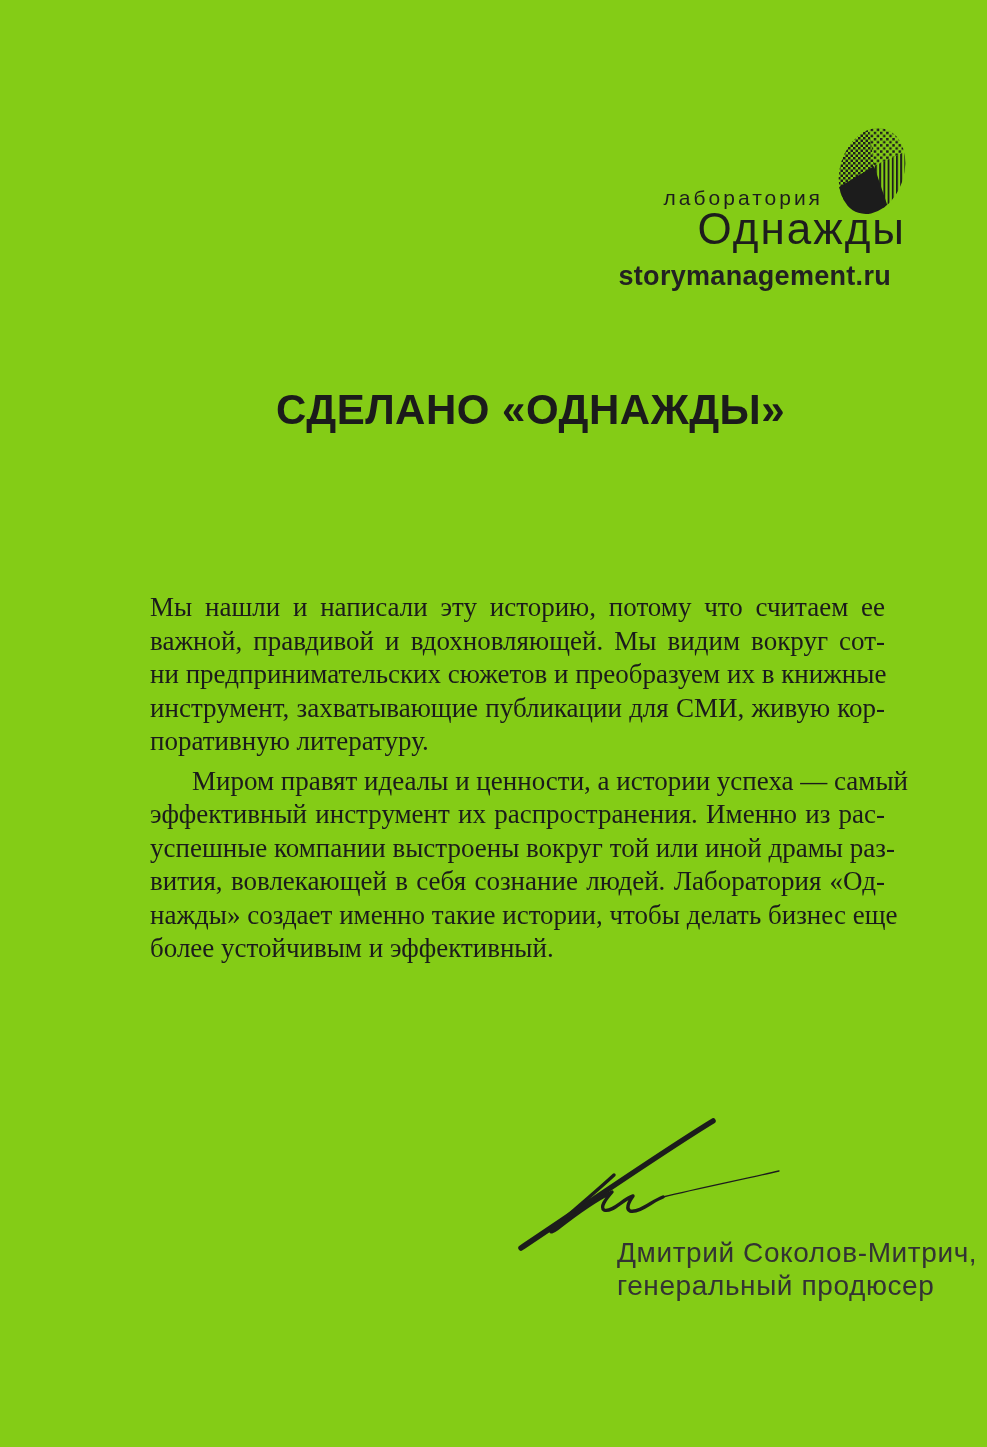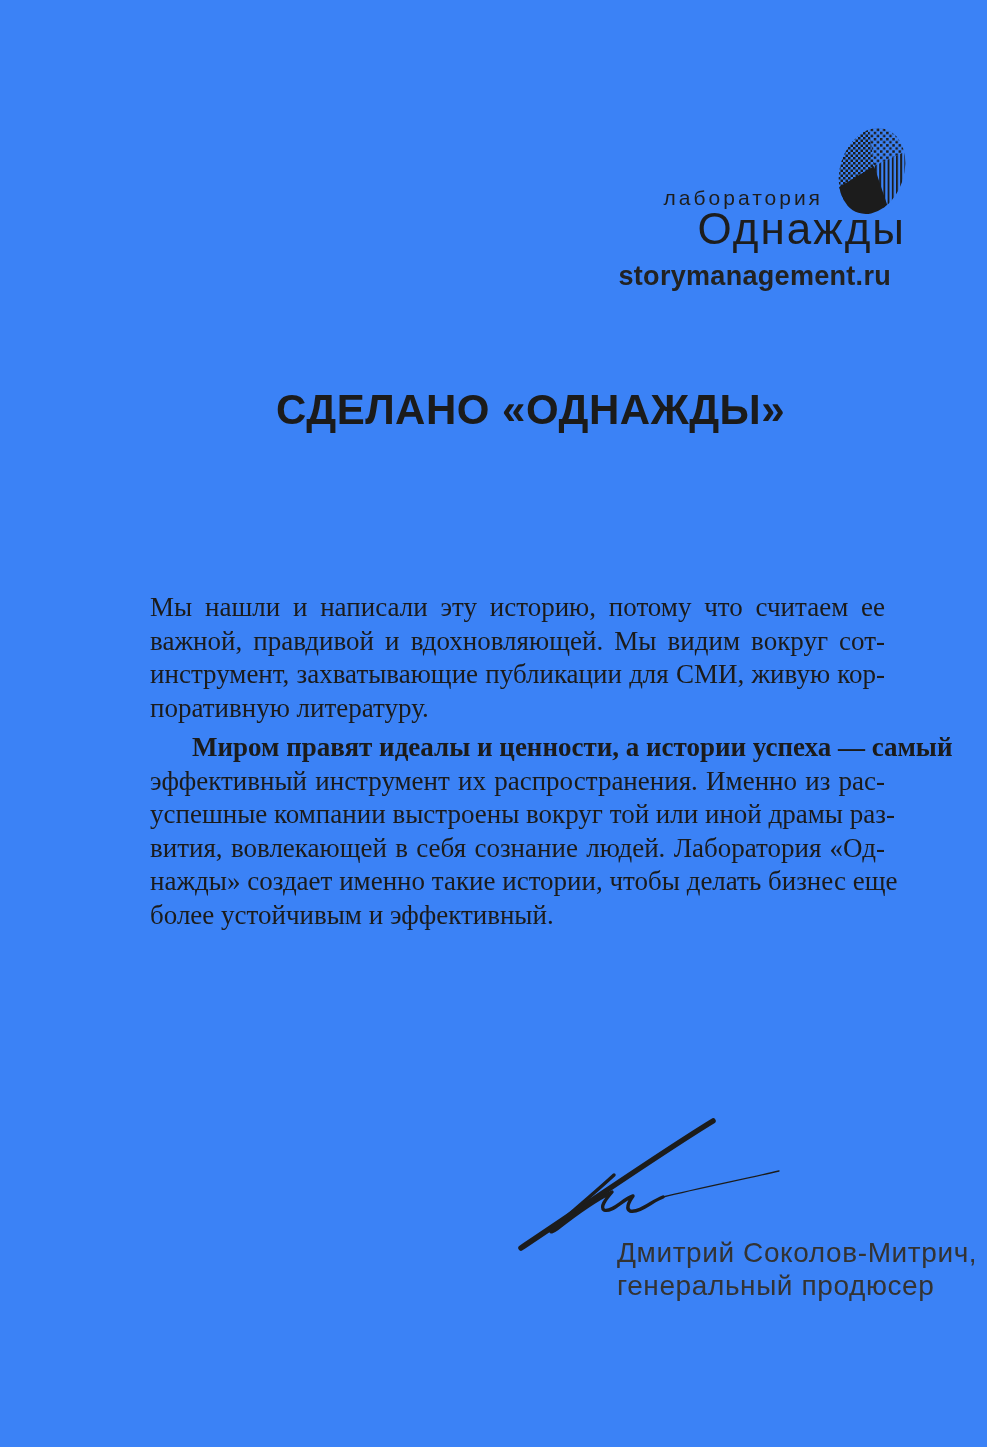--- a/index.html
+++ b/index.html
@@ -1,20 +1,20 @@
 <!DOCTYPE html>
 <html><head>
 <meta charset="utf-8">
 <style>
   html,body{margin:0;padding:0;background:#e9e9e9;}
   .page{
     position:relative;
     width:987px;height:1447px;
     margin:0 auto;
-    background:#3b82f6;
+    background:#84cc16;
     font-family:"Liberation Sans",sans-serif;
     color:#1c1c1c;
     overflow:hidden;
   }
   
   .logo-mark{position:absolute;left:833px;top:122px;width:80px;height:98px;}
   .logo-lab{
     position:absolute;right:164px;top:186px;
     font-size:21px;letter-spacing:3px;color:#1d1d1d;white-space:nowrap;
   }
@@ -39,21 +39,21 @@
     font-family:"Liberation Serif",serif;
     font-size:27px;color:#1b1b1b;
   }
   .line{
     line-height:33.5px;height:33.5px;
     text-align:justify;text-align-last:justify;
     white-space:nowrap;overflow:visible;
   }
   .line.no-just{text-align-last:left;}
   .para2{margin-top:6px;}
-  .indent{padding-left:42px;font-weight:bold;}
+  .indent{padding-left:42px;}
   
   .sig{position:absolute;left:505px;top:1108px;width:290px;height:150px;}
   .sig-name{
     position:absolute;left:617px;top:1236px;
     font-size:28px;line-height:33px;letter-spacing:0.6px;color:#333;
     white-space:nowrap;
   }
 </style>
 </head>
 <body>
@@ -88,20 +88,21 @@
   <div class="logo-lab">лаборатория</div>
   <div class="logo-brand">Однажды</div>
   <div class="logo-site">storymanagement.ru</div>
 
   <div class="title">СДЕЛАНО «ОДНАЖДЫ»</div>
 
   <div class="bodytext">
     <div>
       <div class="line">Мы нашли и написали эту историю, потому что считаем ее</div>
       <div class="line">важной, правдивой и вдохновляющей. Мы видим вокруг сот-</div>
+      <div class="line">ни предпринимательских сюжетов и преобразуем их в книжные</div>
       <div class="line">инструмент, захватывающие публикации для СМИ, живую кор-</div>
       <div class="line no-just">поративную литературу.</div>
     </div>
     <div class="para2">
       <div class="line indent">Миром правят идеалы и ценности, а истории успеха — самый</div>
       <div class="line">эффективный инструмент их распространения. Именно из рас-</div>
       <div class="line">успешные компании выстроены вокруг той или иной драмы раз-</div>
       <div class="line">вития, вовлекающей в себя сознание людей. Лаборатория «Од-</div>
       <div class="line">нажды» создает именно такие истории, чтобы делать бизнес еще</div>
       <div class="line no-just">более устойчивым и эффективный.</div>

